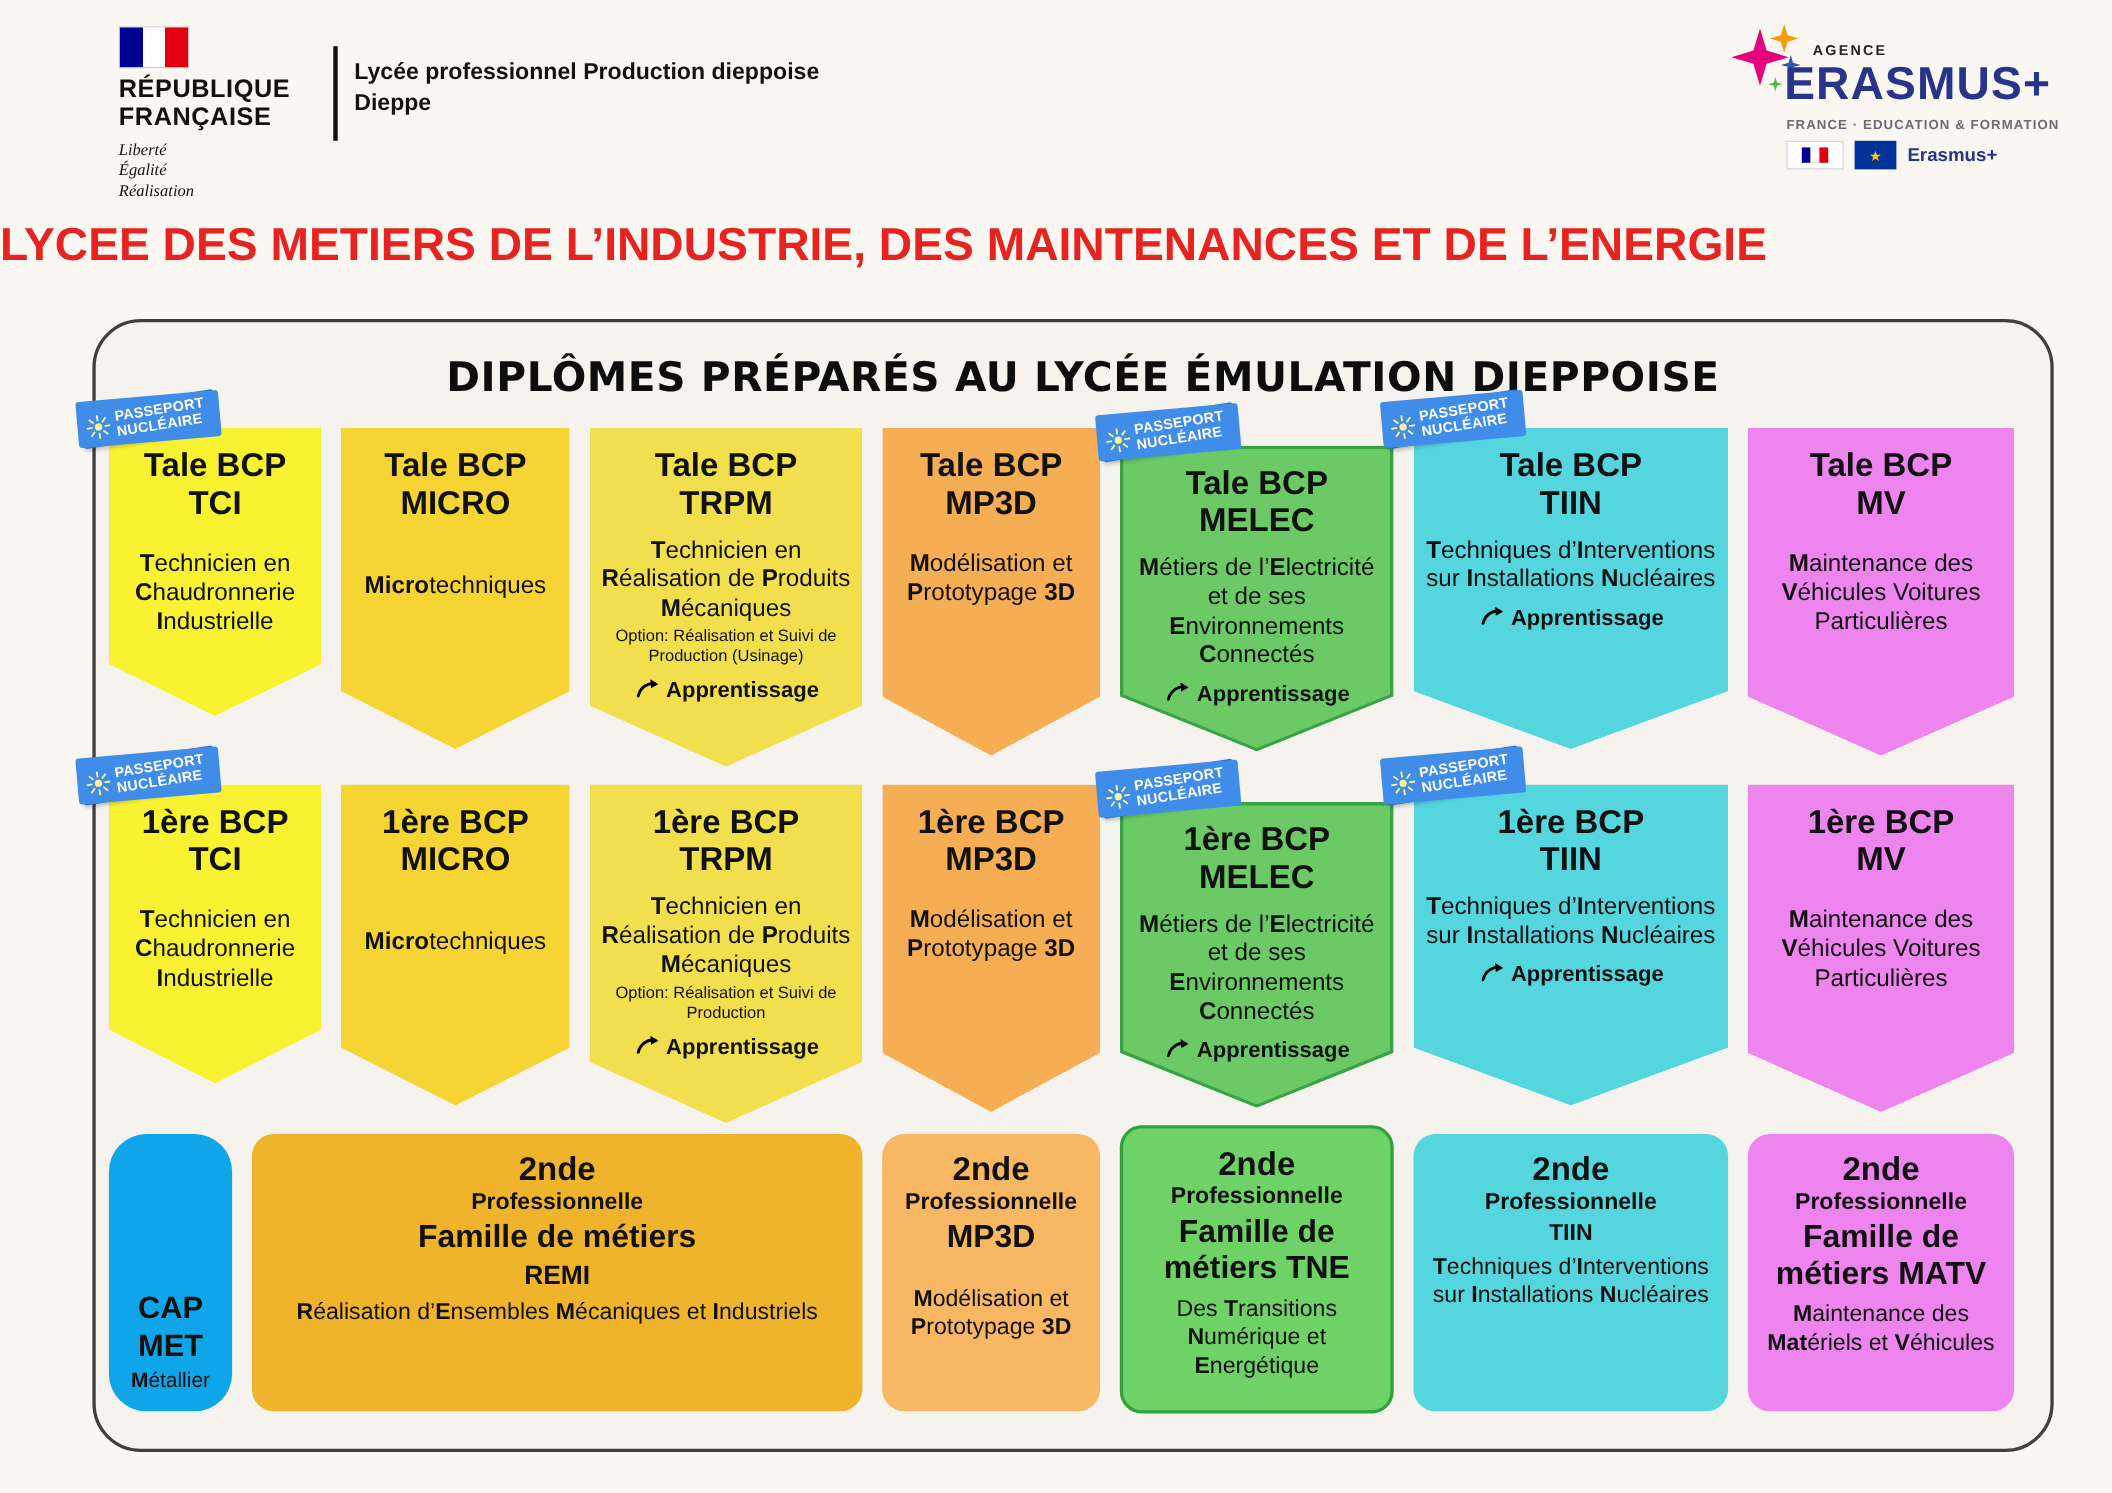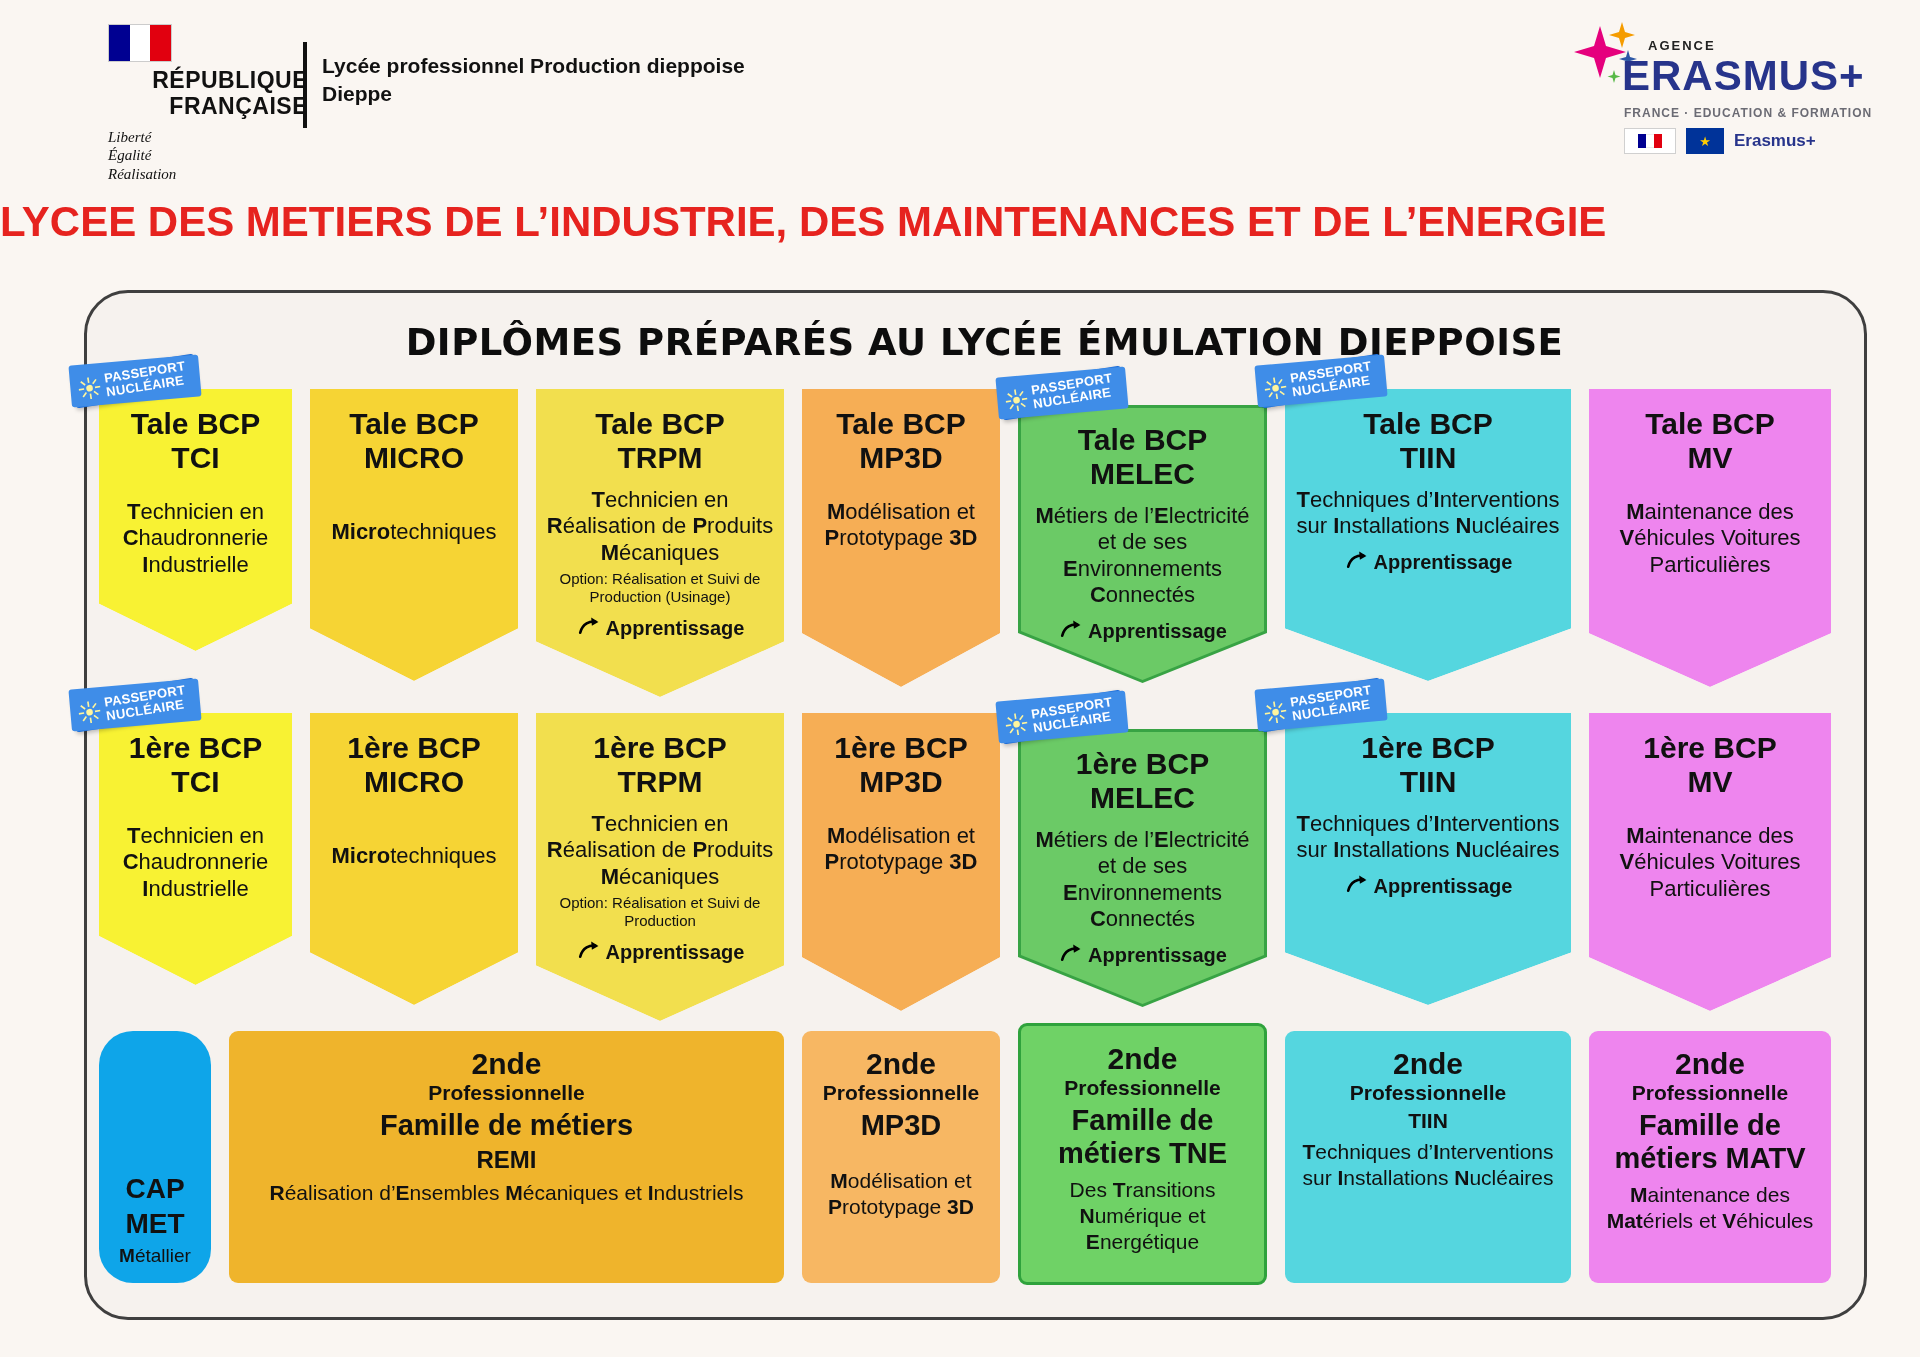--- a/index.html
+++ b/index.html
@@ -13,21 +13,21 @@
   }
 
   
   .header { position:absolute; left:0; top:0; width:1920px; height:200px; }
 
   .marianne { position:absolute; left:108px; top:24px; width:200px; }
   .fr-flag { width:64px; height:38px; display:flex; border:1px solid #ccc; }
   .fr-flag .b { flex:1; background:#000091; }
   .fr-flag .w { flex:1; background:#ffffff; }
   .fr-flag .r { flex:1; background:#e1000f; }
-  .marianne-name { margin-top:6px; font-weight:bold; font-size:23px; letter-spacing:.5px; line-height:1.12;text-align:right; }
+  .marianne-name { margin-top:6px; font-weight:bold; font-size:23px; letter-spacing:.5px; line-height:1.12; }
   .motto { margin-top:8px; font-family:"Liberation Serif", serif; font-style:italic; font-size:15px; line-height:1.25; }
 
   .header-divider { position:absolute; left:303px; top:42px; width:4px; height:86px; background:#111; }
 
   .school { position:absolute; left:322px; top:52px; font-weight:bold; font-size:21px; line-height:1.35; }
 
   .erasmus { position:absolute; left:1562px; top:14px; width:330px; height:150px; }
   .erasmus-star { position:absolute; left:8px; top:6px; width:72px; height:72px; }
   .erasmus-agence { position:absolute; left:86px; top:24px; font-size:13px; font-weight:bold; letter-spacing:2px; color:#222; }
   .erasmus-name { position:absolute; left:60px; top:38px; font-size:42px; font-weight:bold; color:#27348b; letter-spacing:1px; }
@@ -94,21 +94,21 @@
     box-shadow:0 2px 4px rgba(0,0,0,.25); }
   .passport::before { content:""; position:absolute; inset:-3px; background:#3f8de8;
     transform:rotate(4deg); z-index:-1; border-radius:3px; }
   .passport-text { font-size:13px; font-weight:bold; line-height:1.08; letter-spacing:.3px; }
   .cell-melec .passport { top:-14px; left:-18px; }
 
   .mt16 { margin-top:16px; }
 
   
   .row3 { position:absolute; left:12px; top:738px; display:flex; gap:18px; align-items:flex-start; }
-  .box { border-radius:9px; text-align:center; padding:16px 10px; }
+  .box { border-radius:20px; text-align:center; padding:16px 10px; }
   .box-cap  { width:112px; height:252px; background:#0ea5e9; border-radius:34px;
     display:flex; flex-direction:column; justify-content:flex-end; }
   .box-remi { width:555px; height:252px; background:#efb42c; }
   .box-mp3d { width:198px; height:252px; background:#f7b763; }
   .box-tne  { width:249px; height:262px; margin-top:-8px; background:#6fd266; border:3px solid #2fa23c; }
   .box-tiin { width:286px; height:252px; background:#55d6df; }
   .box-matv { width:242px; height:252px; background:#ee85ee; }
 
   .b-grade { font-size:30px; font-weight:bold; }
   .b-sub   { font-size:21px; font-weight:bold; }

